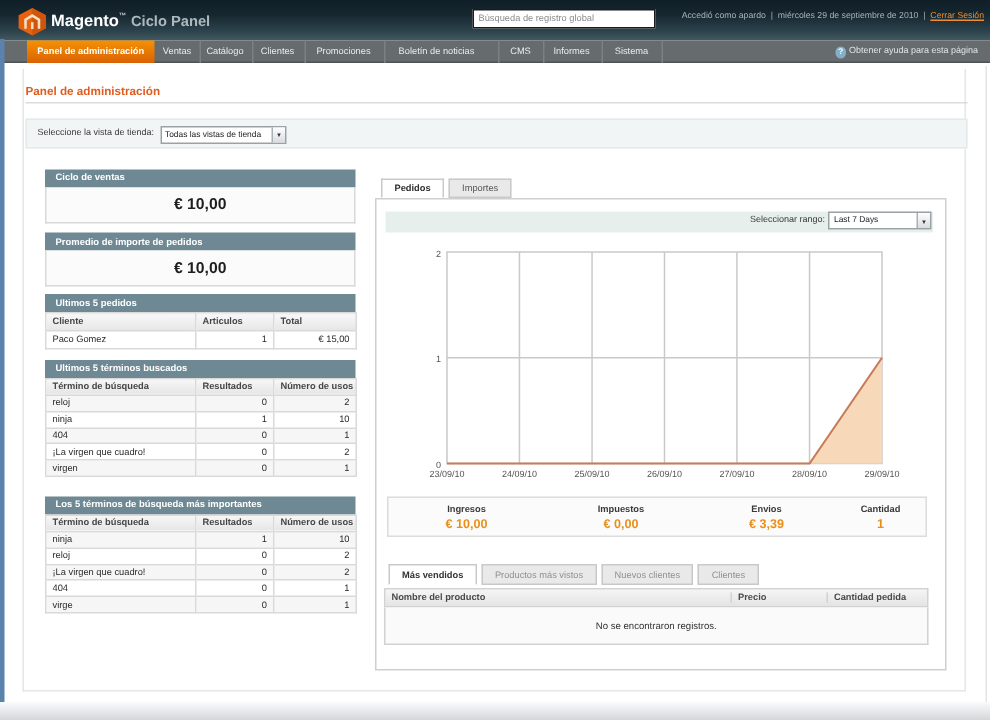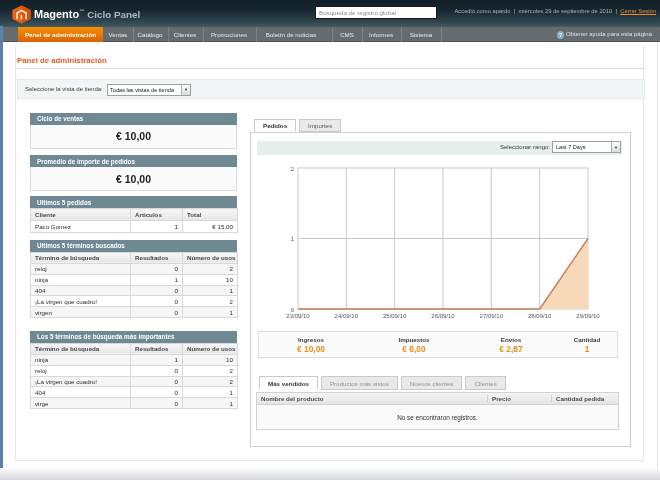--- a/index.html
+++ b/index.html
@@ -251,21 +251,21 @@
 <div class="stat" style="width:104px;">
       <span class="lb">Ingresos</span>
       <span class="vl">€ 10,00</span>
     </div>
 <div class="stat" style="width:102px;">
       <span class="lb">Impuestos</span>
       <span class="vl">€ 0,00</span>
     </div>
 <div class="stat" style="width:92px;">
       <span class="lb">Envios</span>
-      <span class="vl">€ 2,87</span>
+      <span class="vl">€ 3,39</span>
     </div>
 <div class="stat" style="width:60px;">
       <span class="lb">Cantidad</span>
       <span class="vl">1</span>
     </div>
 </div>
 
 <div class="abs tabs-bot">
     <div class="tab act">Más vendidos</div>
     <div class="tab">Productos más vistos</div>

